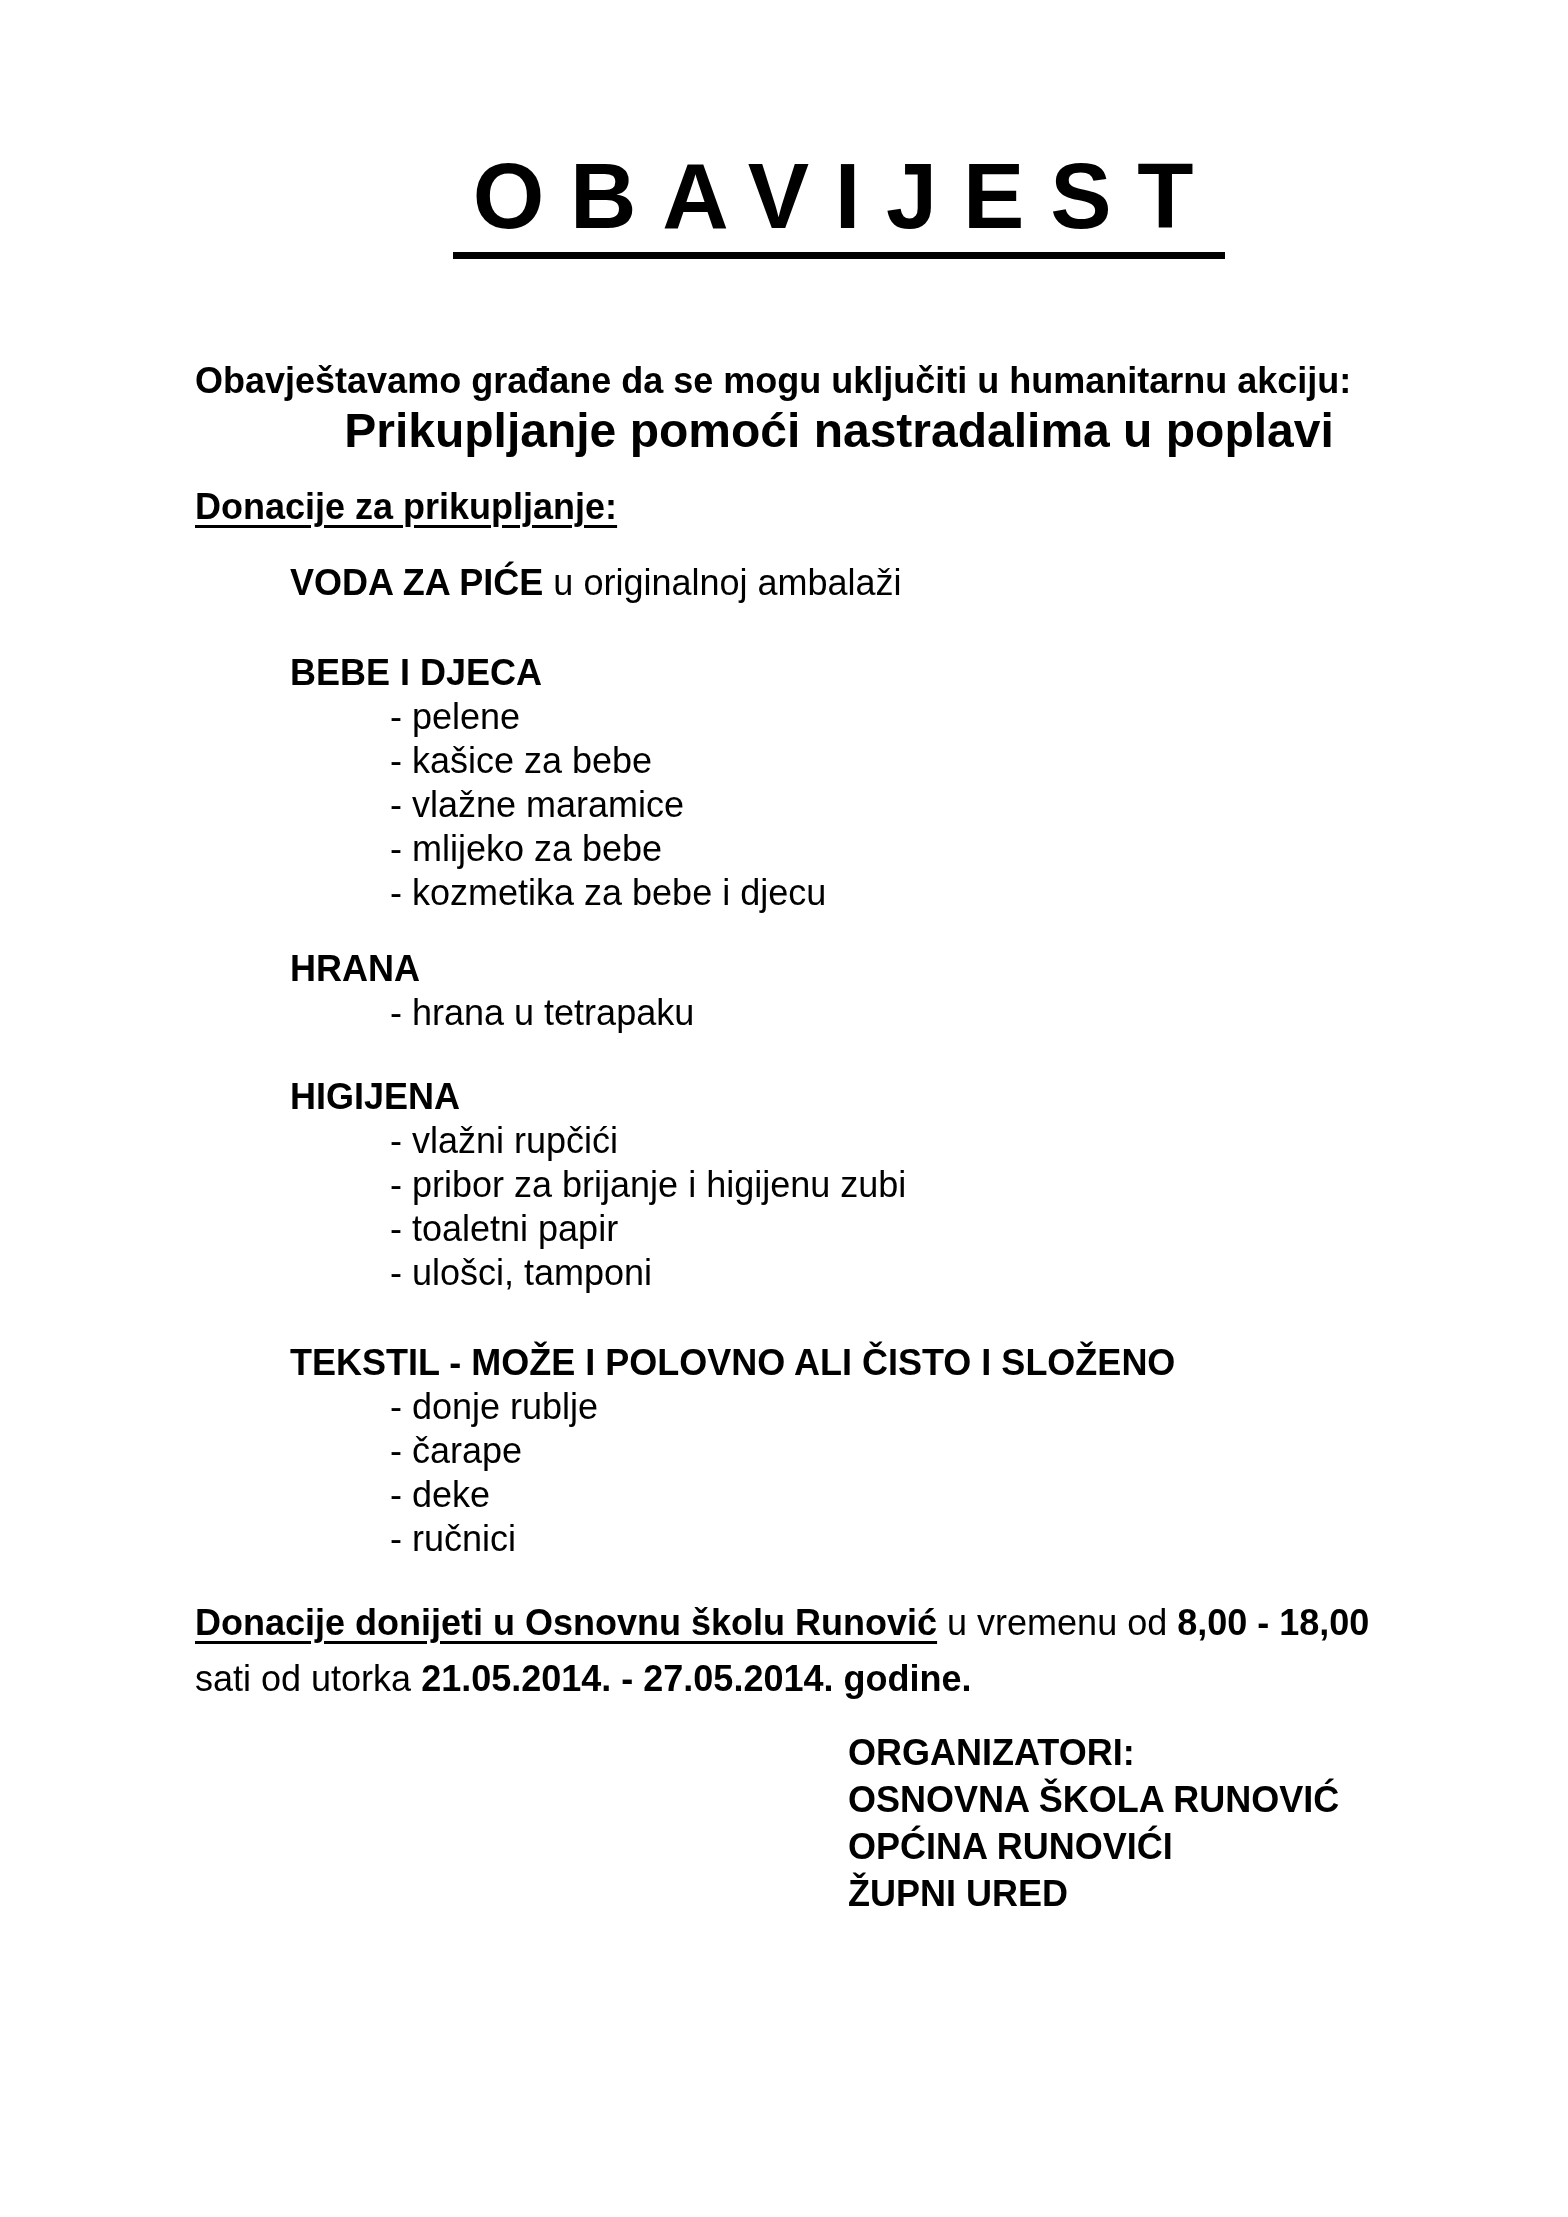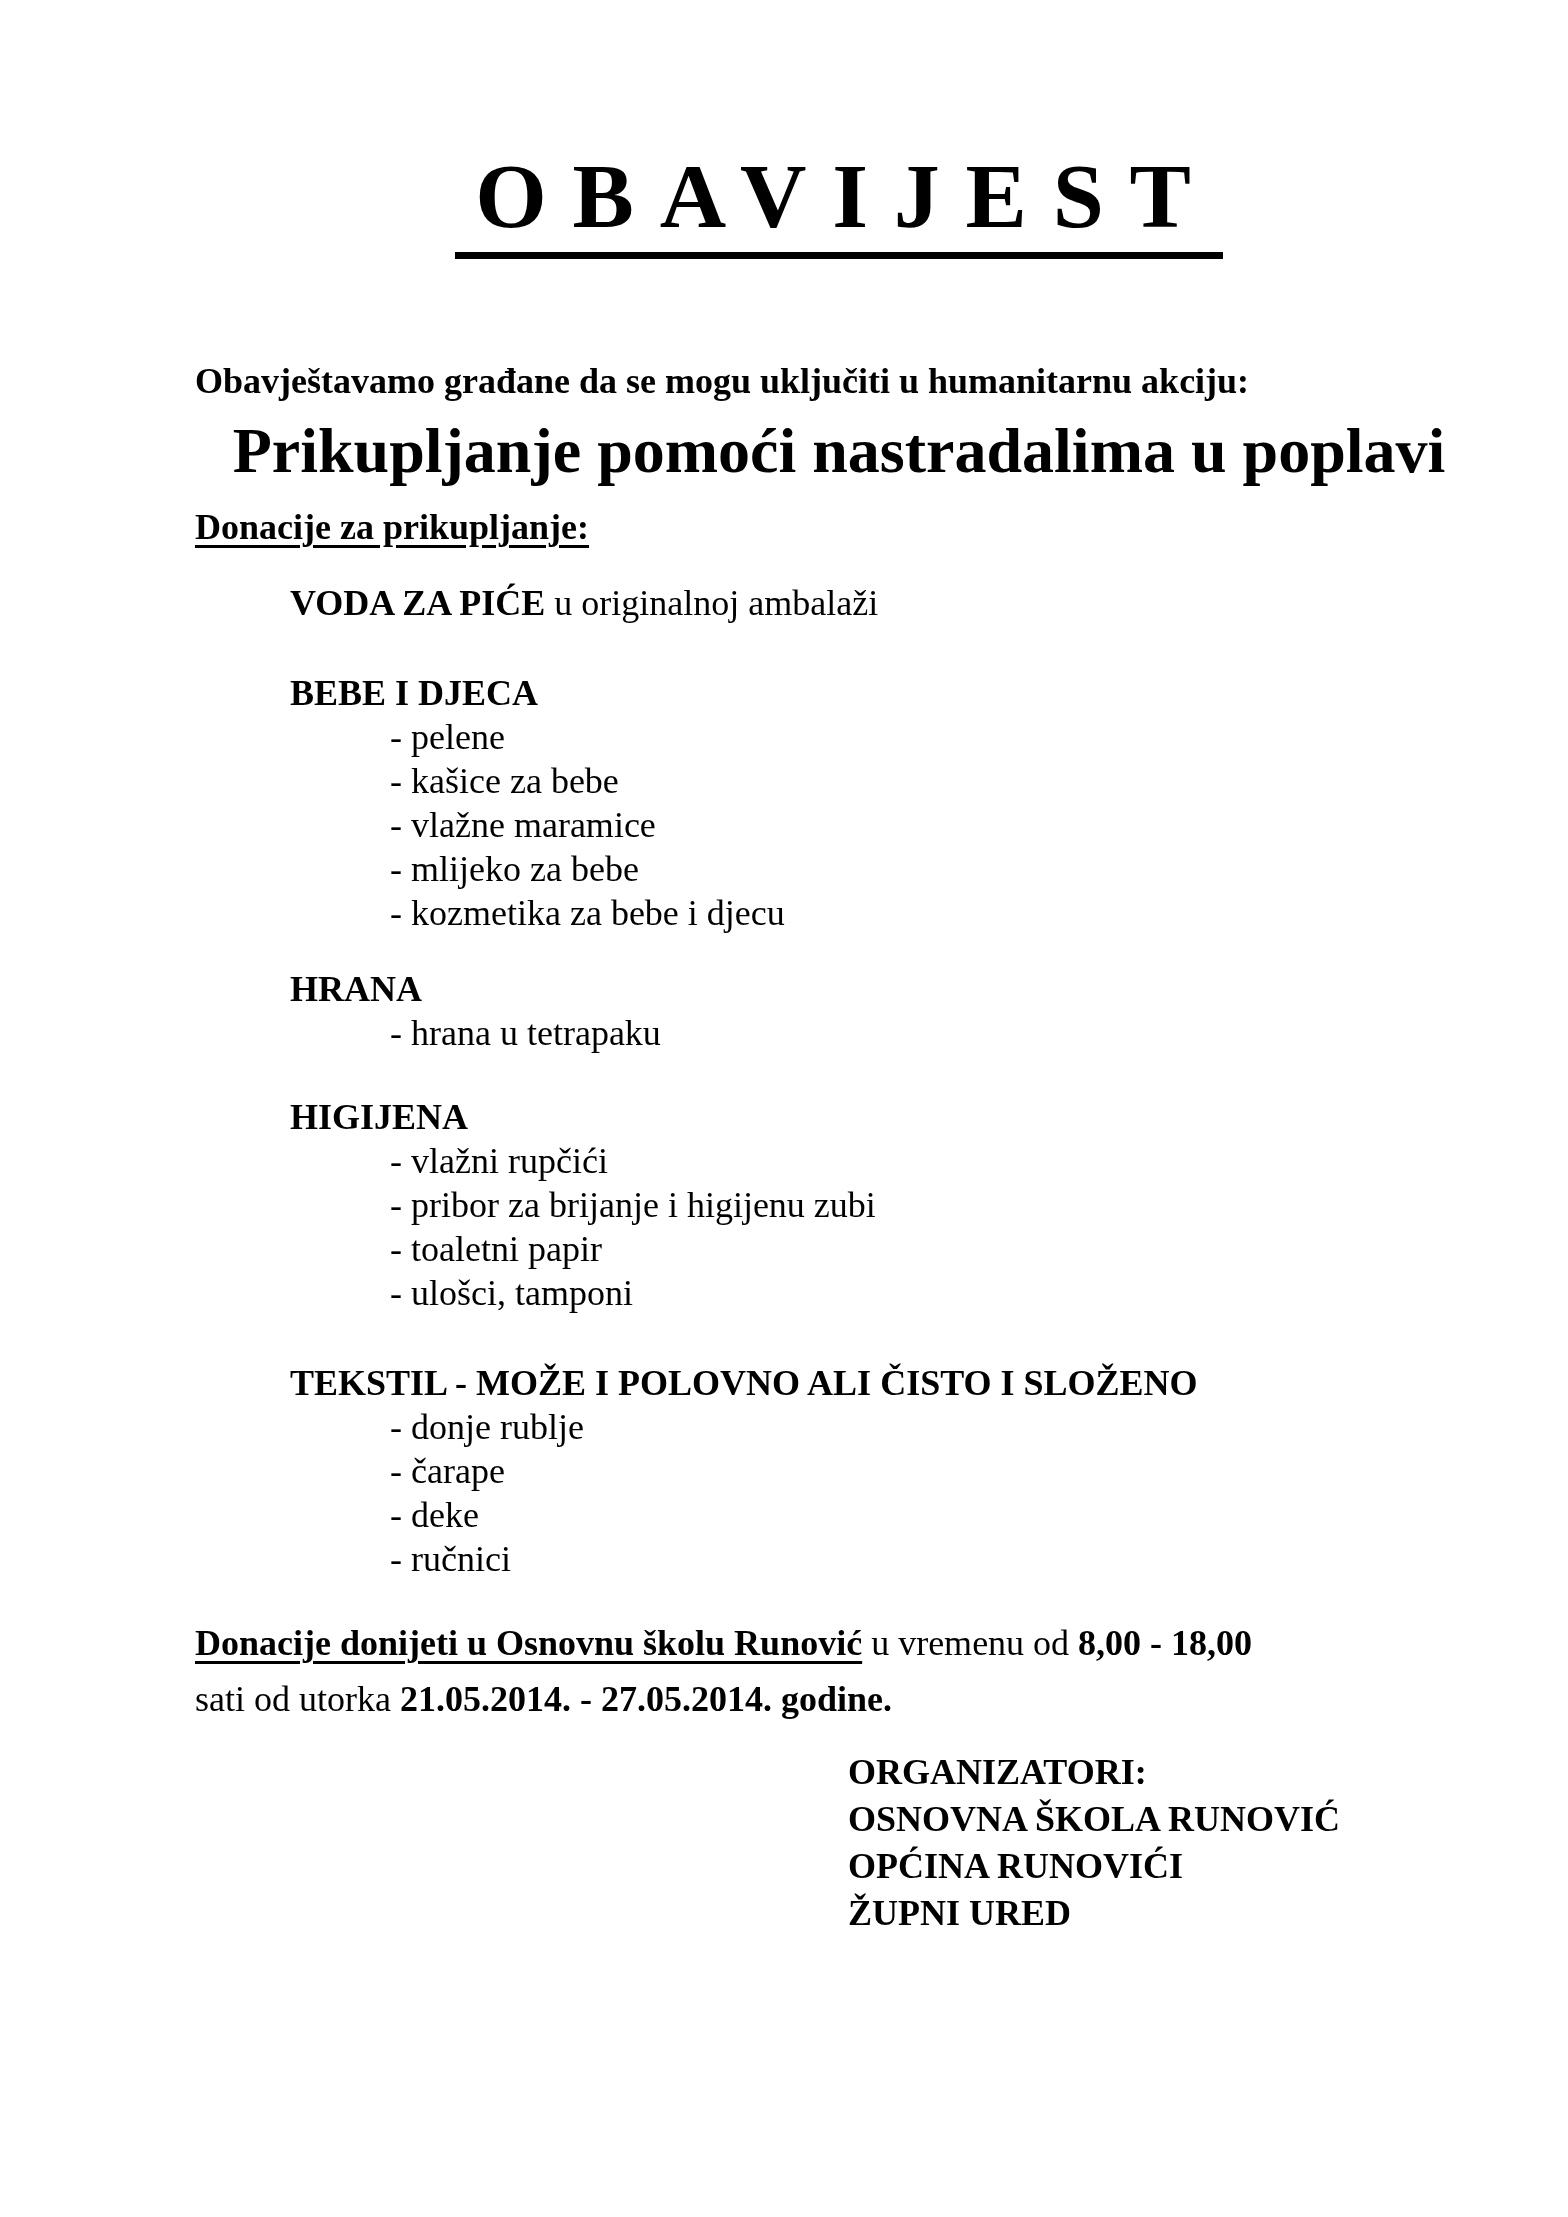--- a/index.html
+++ b/index.html
@@ -14,41 +14,40 @@
     font-family: "Liberation Sans", sans-serif;
     font-size: 36px;
     line-height: 44px;
     overflow: hidden;
   }
   .page {
     box-sizing: border-box;
     width: 1568px;
     height: 2110px;
     padding: 150px 85px 0 195px;
-    font-family: Liberation Serif, serif;
   }
   .title-wrap {
     text-align: center;
   }
   .doc-title {
     display: inline-block;
     font-size: 92px;
     line-height: 92px;
     font-weight: bold;
     letter-spacing: 0.28em;
     padding: 0 6px 10px 20px;
     border-bottom: 7px solid #000000;
   }
   .intro {
     margin-top: 100px;
     font-weight: bold;
   }
   .main-heading {
-    margin-top: 20px;
-    font-size: 64px;
+    margin-top: 0;
+    font-size: 48px;
     line-height: 56px;
     font-weight: bold;
     text-align: center;
   }
   .preporuka {
     margin-top: 26px;
     font-weight: bold;
     text-decoration: underline;
     text-decoration-thickness: 3px;
     text-underline-offset: 6px;

